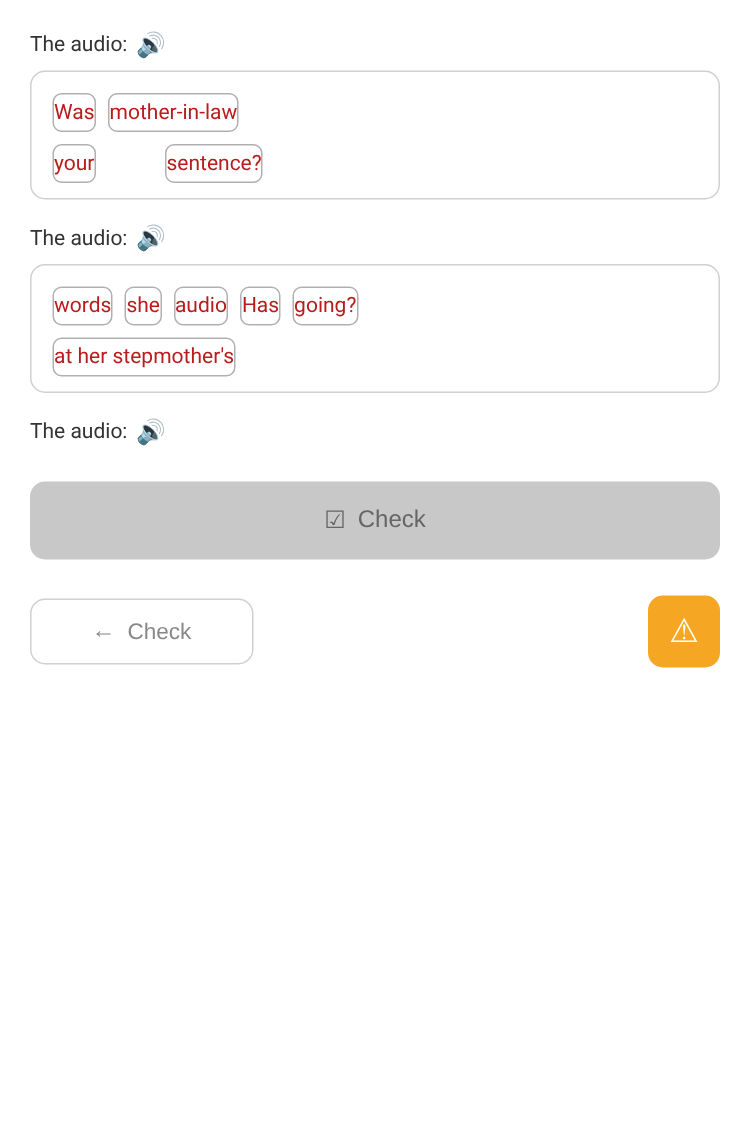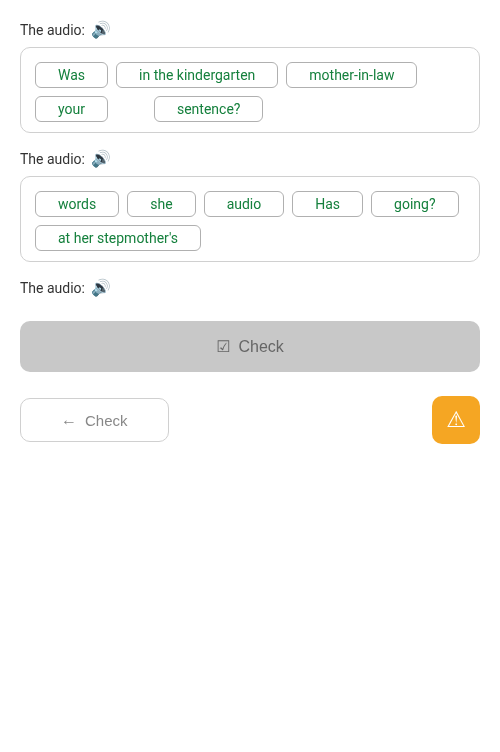--- a/index.html
+++ b/index.html
@@ -60,24 +60,24 @@
     }
 
     .word-row:last-child {
       margin-bottom: 0;
       gap: 46px;
     }
 
     .word-chip {
       border: 1px solid #b0b0b0;
       border-radius: 6px;
-      padding: 4px 22px;
+      padding: 4px 0;
       font-size: 14px;
       background: #fff;
-      color: #15803d;
+      color: #b91c1c;
       cursor: pointer;
       user-select: none;
     }
 
     .section {
       margin-bottom: 8px;
     }
 
     .check-btn {
       width: 100%;
@@ -145,21 +145,20 @@
 
 
   <div class="section">
     <div class="audio-label">
       <span>The audio:</span>
       <span class="audio-icon">🔊</span>
     </div>
     <div class="word-box">
       <div class="word-row">
         <span class="word-chip">Was</span>
-        <span class="word-chip">in the kindergarten</span>
         <span class="word-chip">mother-in-law</span>
       </div>
       <div class="word-row">
         <span class="word-chip">your</span>
         <span class="word-chip">sentence?</span>
       </div>
     </div>
   </div>
 
   <div class="section">

